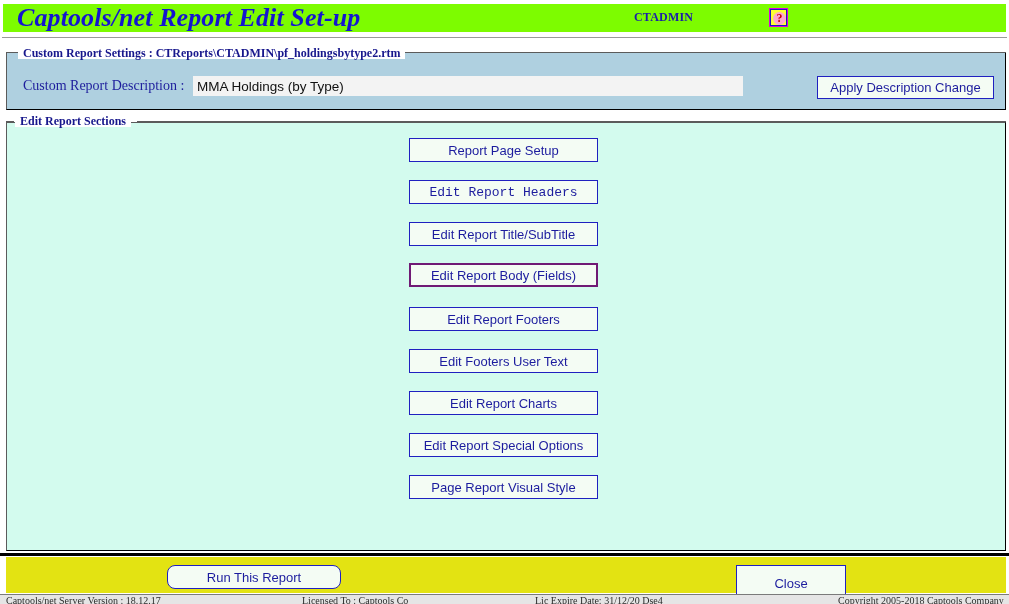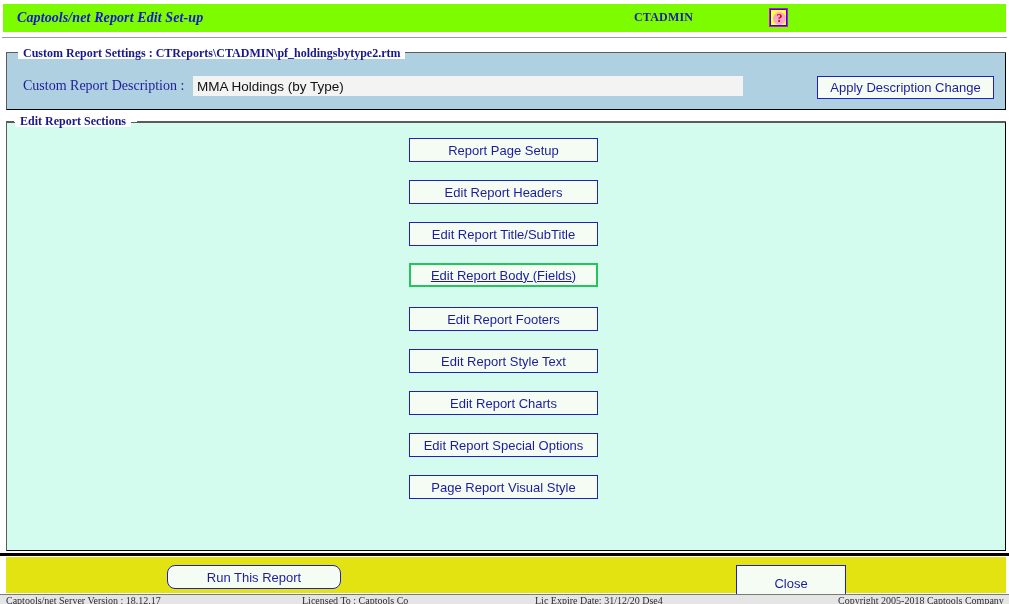--- a/index.html
+++ b/index.html
@@ -28,21 +28,21 @@
     width: 1003px;
     height: 28px;
     background: #7dfc00;
     display: flex;
     align-items: center;
   }
   .app-title {
     font-family: "Liberation Serif", serif;
     font-style: italic;
     font-weight: bold;
-    font-size: 14px;
+    font-size: 26px;
     color: #1515d0;
     margin-left: 14px;
     letter-spacing: 0.1px;
     white-space: nowrap;
   }
   .user-name {
     position: absolute;
     left: 634px;
     top: 10px;
     font-family: "Liberation Serif", serif;
@@ -223,22 +223,21 @@
     font-size: 13px;
     display: flex;
     align-items: center;
     justify-content: center;
     cursor: pointer;
     padding: 0;
     white-space: nowrap;
     text-align: center;
   }
   .btn.focused {
-    border: 2px solid #22c55e;
-    text-decoration: underline;
+    border: 2px solid #701a75;
   }
 
   .section-btn {
     position: absolute;
     left: 409px;
     width: 189px;
     height: 24px;
   }
 
   
@@ -336,25 +335,25 @@
 
   <button class="btn" id="apply-btn">Apply Description Change</button>
 
   <div class="groupbox" id="sections-group"></div>
   <div class="group-dash" id="sections-topline-left"></div>
   <div class="group-dash" id="sections-topline-right"></div>
   <div class="group-legend" id="sections-legend">Edit Report Sections</div>
 
   <div id="section-buttons">
       <button class="btn section-btn" style="top: 138px;">Report Page Setup</button>
-      <button class="btn section-btn" style="top: 180px;">Edit Report Headers</button>
+      <button class="btn section-btn" style="top: 180px; font-family: Liberation Mono, monospace;">Edit Report Headers</button>
       <button class="btn section-btn" style="top: 222px;">Edit Report Title/SubTitle</button>
       <button class="btn section-btn focused" style="top: 263px;">Edit Report Body (Fields)</button>
       <button class="btn section-btn" style="top: 307px;">Edit Report Footers</button>
-      <button class="btn section-btn" style="top: 349px;">Edit Report Style Text</button>
+      <button class="btn section-btn" style="top: 349px;">Edit Footers User Text</button>
       <button class="btn section-btn" style="top: 391px;">Edit Report Charts</button>
       <button class="btn section-btn" style="top: 433px;">Edit Report Special Options</button>
       <button class="btn section-btn" style="top: 475px;">Page Report Visual Style</button>
     </div>
 
   <div class="bottom-sep"></div>
   <div id="bottombar"></div>
   <button class="btn" id="run-btn">Run This Report</button>
   <button class="btn" id="close-btn">Close</button>
   <div class="bottom-rule"></div>

